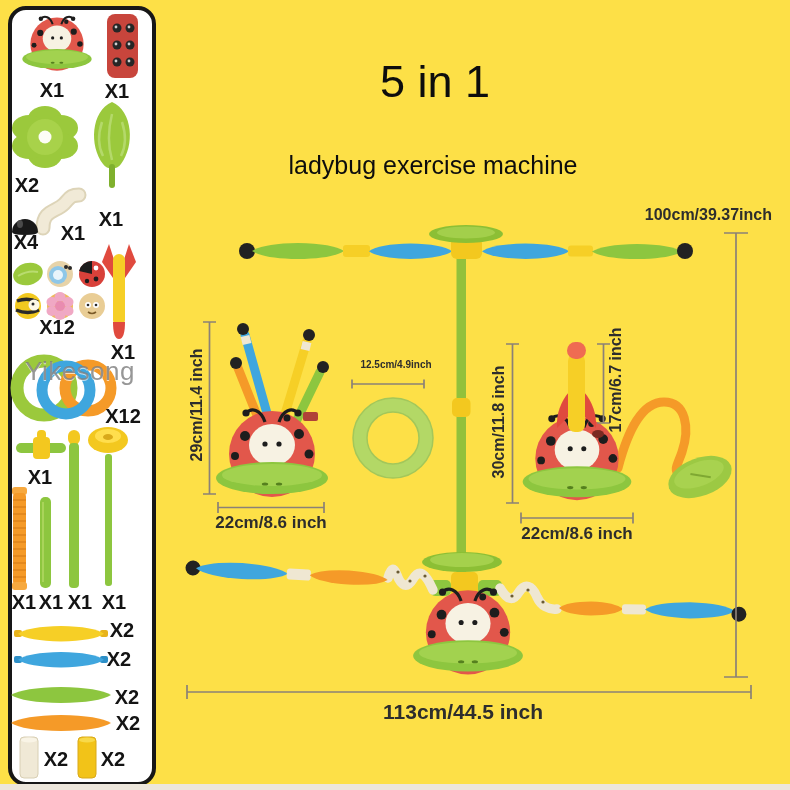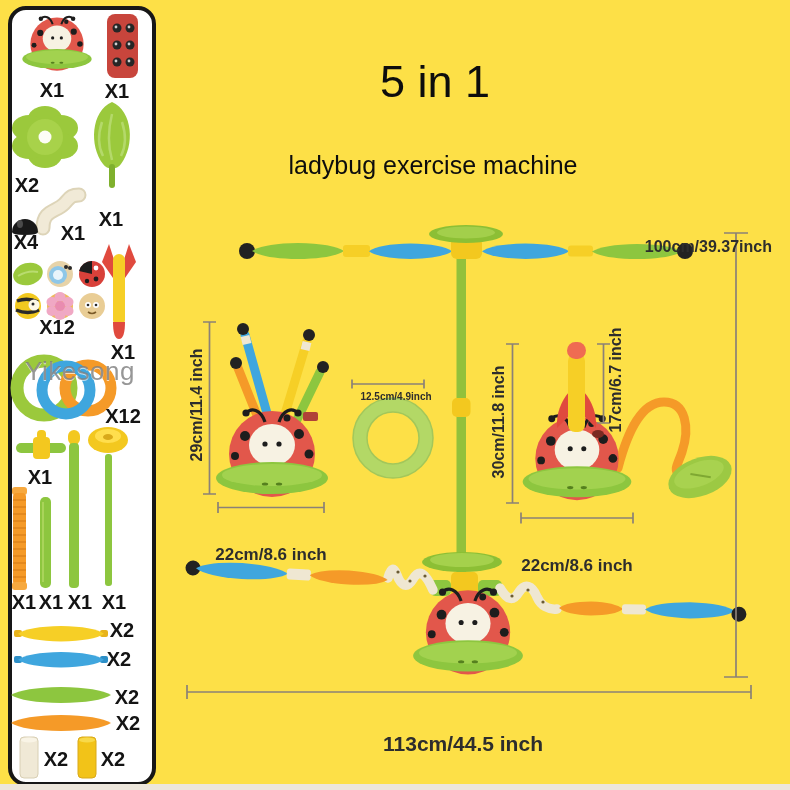--- a/index.html
+++ b/index.html
@@ -6,21 +6,21 @@
   .canvas{position:relative;width:790px;height:790px;background:#fde047;overflow:hidden;
           font-family:"Liberation Sans",sans-serif;color:#1f1f1f;}
   .panel{position:absolute;left:8px;top:6px;width:140px;height:772px;
          border:4px solid #171717;border-radius:18px;background:#fff;}
   .qty{position:absolute;font-weight:700;font-size:20px;color:#141414;text-align:center;width:44px;}
   .qty.wide{width:54px;}
   .title{position:absolute;left:300px;top:56px;width:270px;text-align:center;
          font-size:45px;font-weight:500;color:#0d0d0d;}
   .subtitle{position:absolute;left:253px;top:141px;width:360px;text-align:center;
             font-size:25px;font-weight:400;color:#0d0d0d;margin-top:10px;}
-  .dim{position:absolute;font-weight:700;font-size:16px;color:#2d2d2d;text-align:center;white-space:nowrap;margin-top:32px;}
+  .dim{position:absolute;font-weight:700;font-size:16px;color:#2d2d2d;text-align:center;white-space:nowrap;}
   .vdim{position:absolute;font-weight:700;font-size:16px;color:#2d2d2d;text-align:center;
         white-space:nowrap;transform:rotate(-90deg);transform-origin:center;}
   .watermark{position:absolute;left:10px;top:356px;width:140px;text-align:center;
              font-size:26px;font-weight:400;color:rgba(125,125,125,.8);
              text-shadow:0 1px 0 rgba(255,255,255,.65);letter-spacing:.5px;}
   .strip{position:absolute;left:0;top:784px;width:790px;height:6px;background:#ece6db;}
   svg{position:absolute;overflow:visible;}
 </style>
 </head>
 <body>

